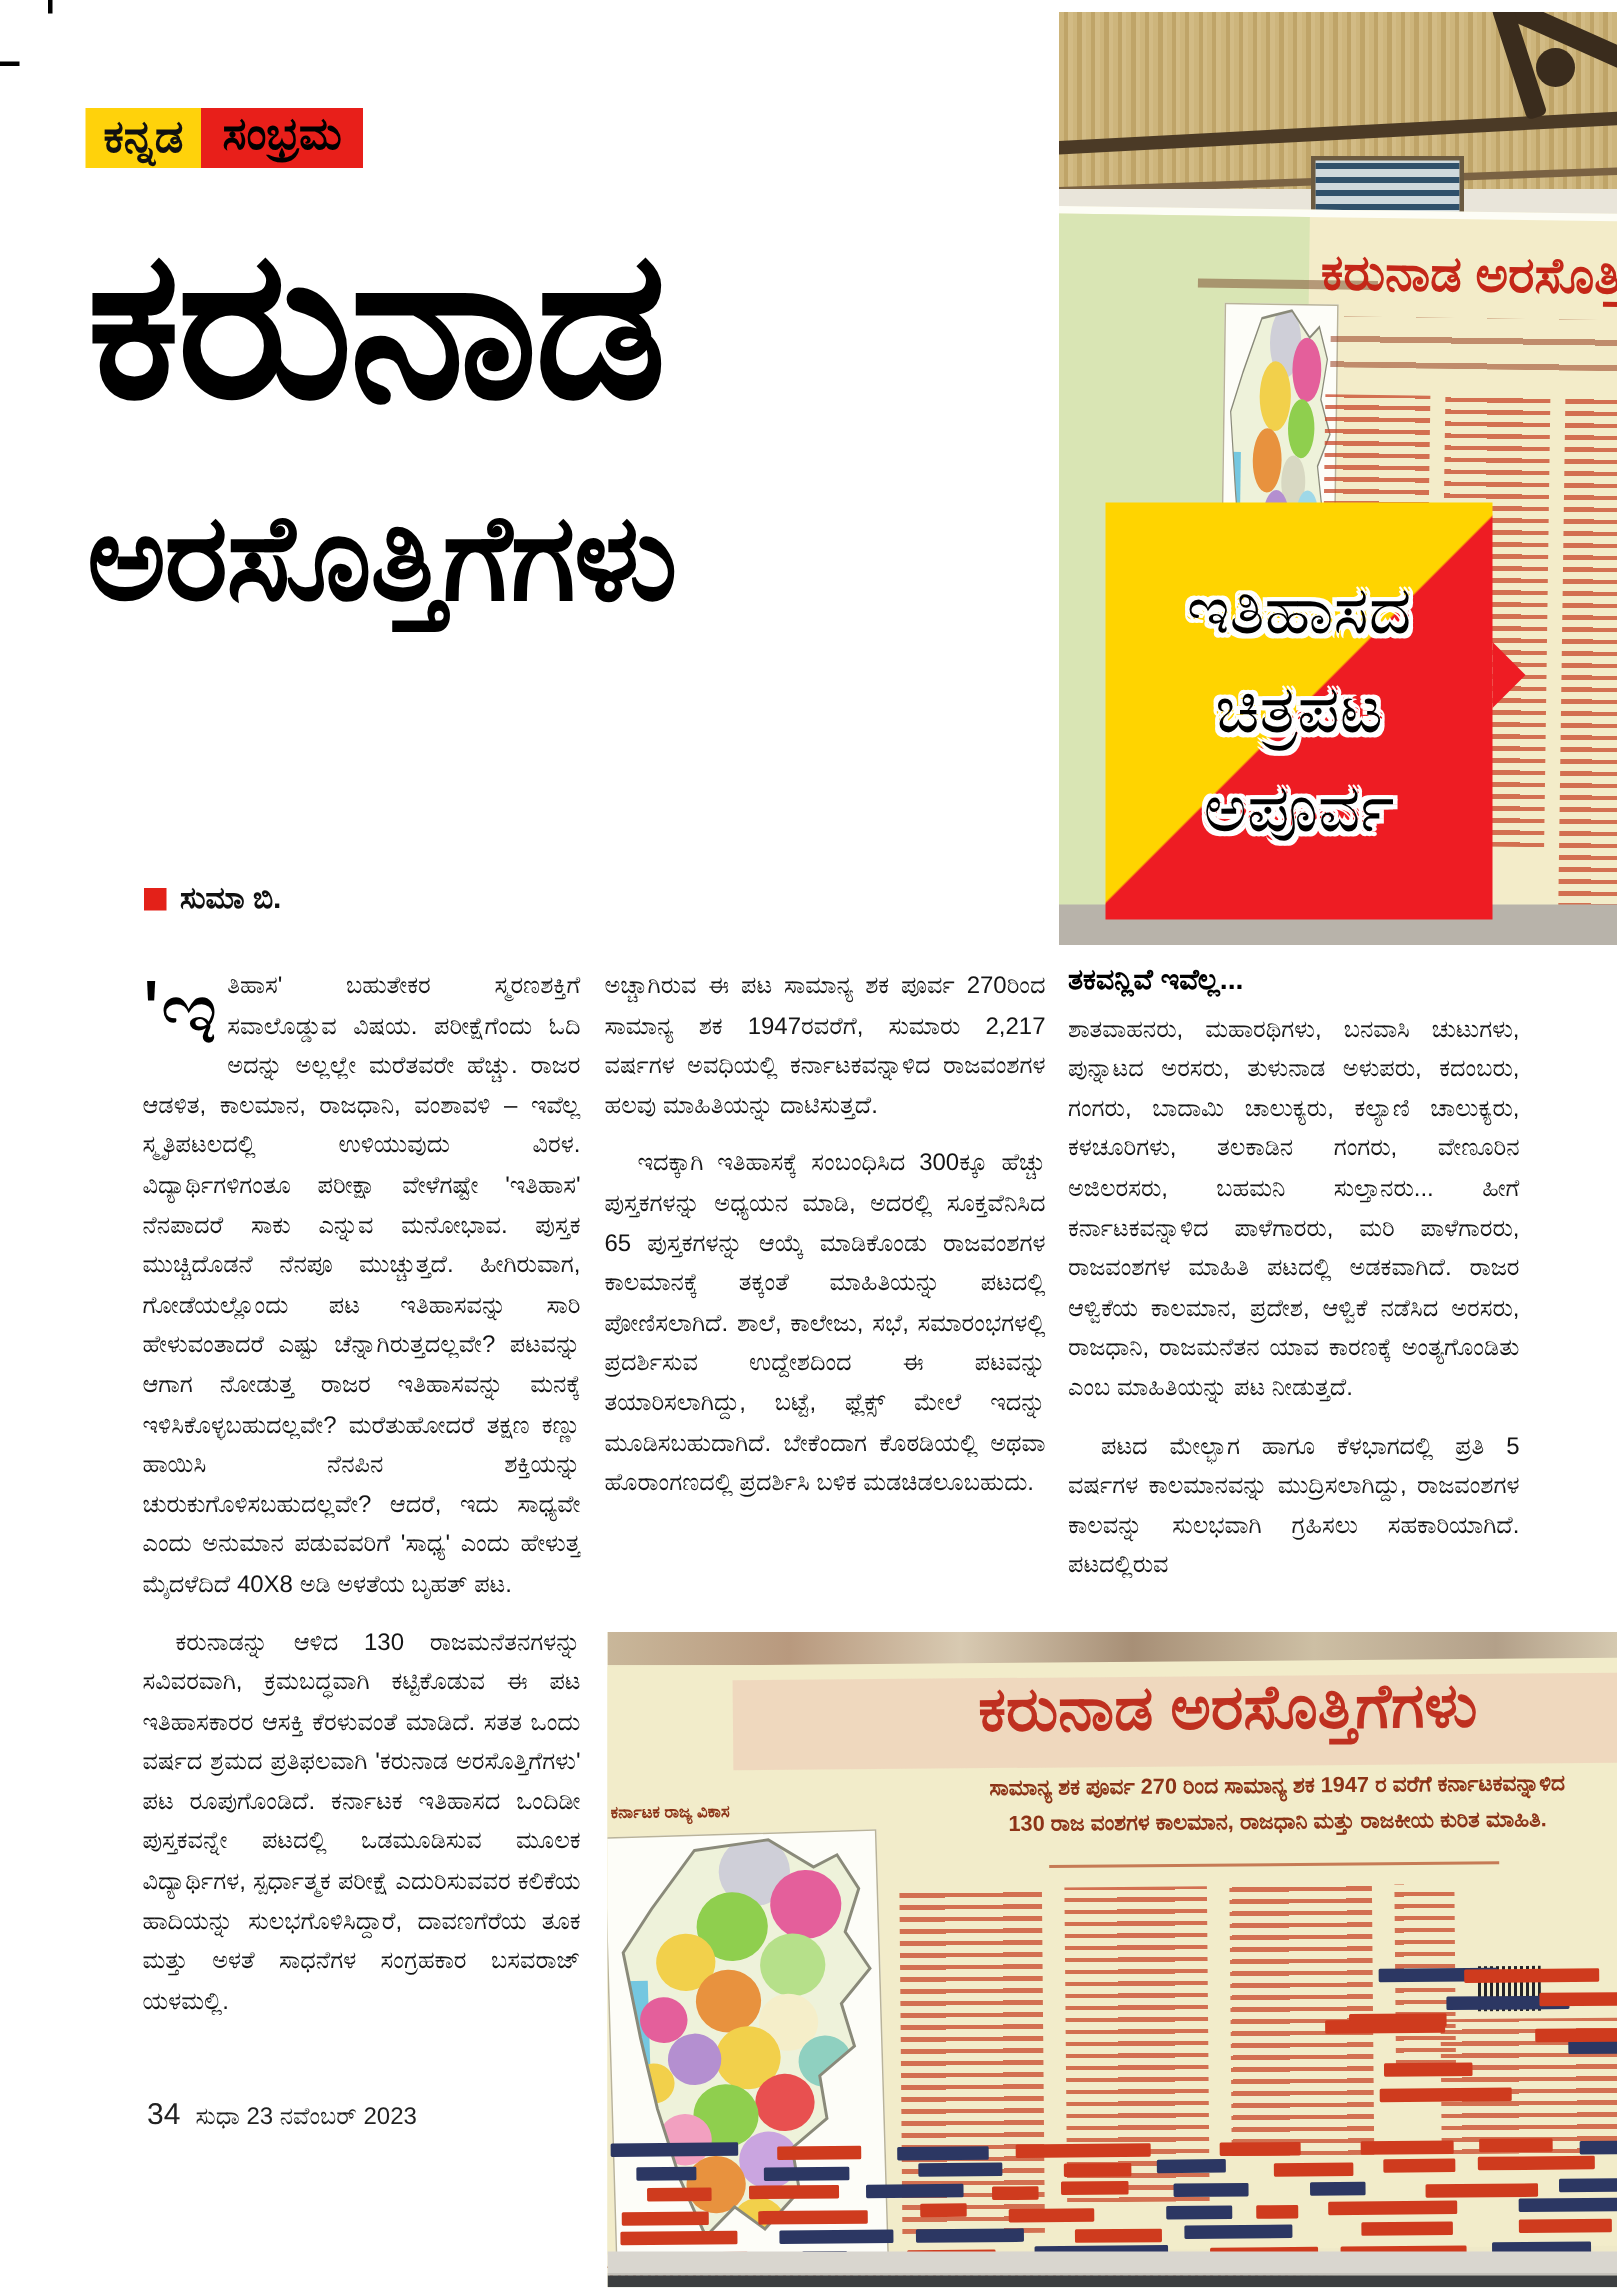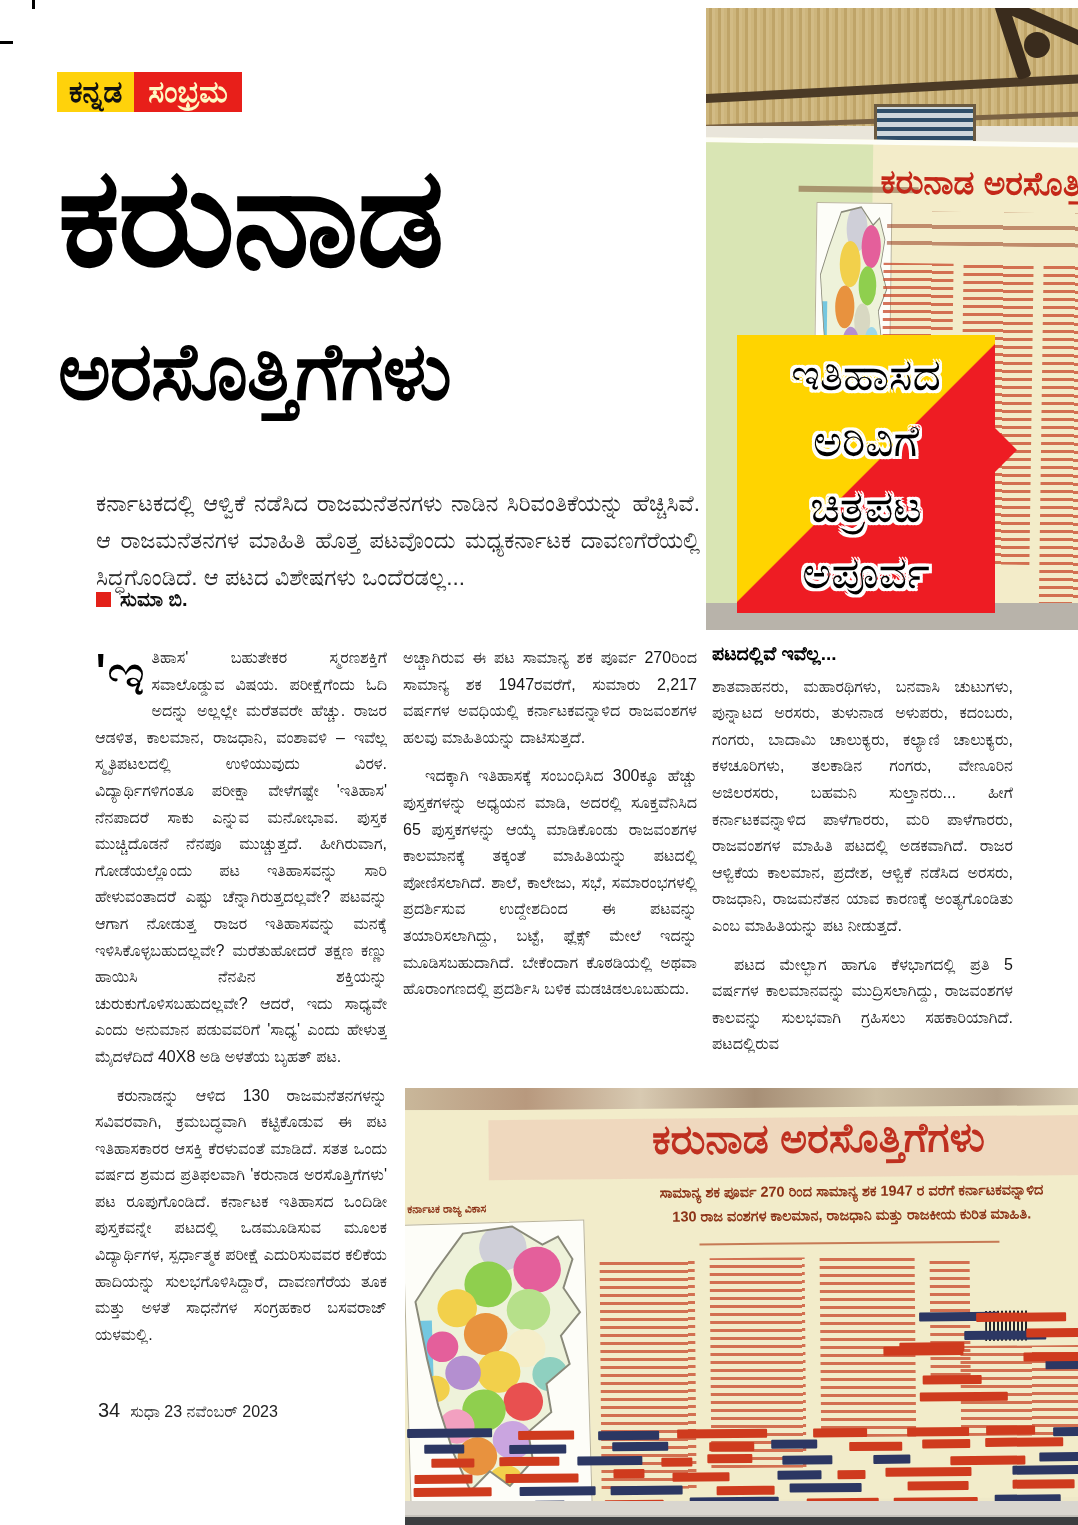--- a/index.html
+++ b/index.html
@@ -7,21 +7,21 @@
         font-family:"Liberation Sans",sans-serif;color:#1a1a1a;}
   .abs{position:absolute;}
 
   
   .cm1{left:32px;top:0;width:3px;height:9px;background:#000;}
   .cm2{left:0;top:41px;width:13px;height:3px;background:#000;}
 
   
   .tag{left:57px;top:72px;height:40px;display:flex;font-weight:bold;font-size:30px;line-height:40px;}
   .tag-yellow{background:#ffd20b;color:#111;padding:0 12px;}
-  .tag-red{background:#e81f1a;color:#fef9c3;padding:0 14px;}
+  .tag-red{background:#e81f1a;color:#000000;padding:0 14px;font-family:Liberation Mono, monospace;}
 
   
   .hl1{left:58px;top:128px;width:660px;font-size:138px;line-height:1.3;font-weight:bold;color:#000;
        letter-spacing:-2px;white-space:nowrap;}
   .hl2{left:58px;top:318px;width:660px;font-size:80px;line-height:1.35;font-weight:bold;color:#000;
        letter-spacing:-1px;white-space:nowrap;}
 
   .standfirst{left:96px;top:462px;width:604px;font-size:22.5px;line-height:37px;color:#2b2b2b;text-align:justify;}
   .byline{left:96px;top:588px;display:flex;align-items:center;gap:9px;font-size:20px;font-weight:bold;color:#111;}
   .byline-marker{width:15px;height:15px;background:#e32119;display:inline-block;}
@@ -99,38 +99,37 @@
   <div class="abs cm2"></div>
 
   <div class="abs tag">
     <span class="tag-yellow">ಕನ್ನಡ</span>
     <span class="tag-red">ಸಂಭ್ರಮ</span>
   </div>
 
   <div class="abs hl2">ಅರಸೊತ್ತಿಗೆಗಳು</div>
   <div class="abs hl1">ಕರುನಾಡ</div>
 
-  <p class="abs standfirst">ಕರ್ನಾಟಕದಲ್ಲಿ ಆಳ್ವಿಕೆ ನಡೆಸಿದ ರಾಜಮನೆತನಗಳು ನಾಡಿನ ಸಿರಿವಂತಿಕೆಯನ್ನು ಹೆಚ್ಚಿಸಿವೆ. ಆ ರಾಜಮನೆತನಗಳ ಮಾಹಿತಿ ಹೊತ್ತ ಪಟವೊಂದು ಮಧ್ಯಕರ್ನಾಟಕ ದಾವಣಗೆರೆಯಲ್ಲಿ ಸಿದ್ಧಗೊಂಡಿದೆ. ಆ ಪಟದ ವಿಶೇಷಗಳು ಒಂದೆರಡಲ್ಲ...</p>
   <div class="abs byline">
     <span class="byline-marker"></span>
     <span>ಸುಮಾ ಬಿ.</span>
   </div>
 
   <div class="abs col col1">
     <p><span class="dropcap">'ಇ</span><span>ತಿಹಾಸ' ಬಹುತೇಕರ ಸ್ಮರಣಶಕ್ತಿಗೆ ಸವಾಲೊಡ್ಡುವ ವಿಷಯ. ಪರೀಕ್ಷೆಗೆಂದು ಓದಿ ಅದನ್ನು ಅಲ್ಲಲ್ಲೇ ಮರೆತವರೇ ಹೆಚ್ಚು. ರಾಜರ ಆಡಳಿತ, ಕಾಲಮಾನ, ರಾಜಧಾನಿ, ವಂಶಾವಳಿ – ಇವೆಲ್ಲ ಸ್ಮೃತಿಪಟಲದಲ್ಲಿ ಉಳಿಯುವುದು ವಿರಳ. ವಿದ್ಯಾರ್ಥಿಗಳಿಗಂತೂ ಪರೀಕ್ಷಾ ವೇಳೆಗಷ್ಟೇ 'ಇತಿಹಾಸ' ನೆನಪಾದರೆ ಸಾಕು ಎನ್ನುವ ಮನೋಭಾವ. ಪುಸ್ತಕ ಮುಚ್ಚಿದೊಡನೆ ನೆನಪೂ ಮುಚ್ಚುತ್ತದೆ. ಹೀಗಿರುವಾಗ, ಗೋಡೆಯಲ್ಲೊಂದು ಪಟ ಇತಿಹಾಸವನ್ನು ಸಾರಿ ಹೇಳುವಂತಾದರೆ ಎಷ್ಟು ಚೆನ್ನಾಗಿರುತ್ತದಲ್ಲವೇ? ಪಟವನ್ನು ಆಗಾಗ ನೋಡುತ್ತ ರಾಜರ ಇತಿಹಾಸವನ್ನು ಮನಕ್ಕೆ ಇಳಿಸಿಕೊಳ್ಳಬಹುದಲ್ಲವೇ? ಮರೆತುಹೋದರೆ ತಕ್ಷಣ ಕಣ್ಣು ಹಾಯಿಸಿ ನೆನಪಿನ ಶಕ್ತಿಯನ್ನು ಚುರುಕುಗೊಳಿಸಬಹುದಲ್ಲವೇ? ಆದರೆ, ಇದು ಸಾಧ್ಯವೇ ಎಂದು ಅನುಮಾನ ಪಡುವವರಿಗೆ 'ಸಾಧ್ಯ' ಎಂದು ಹೇಳುತ್ತ ಮೈದಳೆದಿದೆ 40X8 ಅಡಿ ಅಳತೆಯ ಬೃಹತ್ ಪಟ.</span></p>
     <p class="ind">ಕರುನಾಡನ್ನು ಆಳಿದ 130 ರಾಜಮನೆತನಗಳನ್ನು ಸವಿವರವಾಗಿ, ಕ್ರಮಬದ್ಧವಾಗಿ ಕಟ್ಟಿಕೊಡುವ ಈ ಪಟ ಇತಿಹಾಸಕಾರರ ಆಸಕ್ತಿ ಕೆರಳುವಂತೆ ಮಾಡಿದೆ. ಸತತ ಒಂದು ವರ್ಷದ ಶ್ರಮದ ಪ್ರತಿಫಲವಾಗಿ 'ಕರುನಾಡ ಅರಸೊತ್ತಿಗೆಗಳು' ಪಟ ರೂಪುಗೊಂಡಿದೆ. ಕರ್ನಾಟಕ ಇತಿಹಾಸದ ಒಂದಿಡೀ ಪುಸ್ತಕವನ್ನೇ ಪಟದಲ್ಲಿ ಒಡಮೂಡಿಸುವ ಮೂಲಕ ವಿದ್ಯಾರ್ಥಿಗಳ, ಸ್ಪರ್ಧಾತ್ಮಕ ಪರೀಕ್ಷೆ ಎದುರಿಸುವವರ ಕಲಿಕೆಯ ಹಾದಿಯನ್ನು ಸುಲಭಗೊಳಿಸಿದ್ದಾರೆ, ದಾವಣಗೆರೆಯ ತೂಕ ಮತ್ತು ಅಳತೆ ಸಾಧನೆಗಳ ಸಂಗ್ರಹಕಾರ ಬಸವರಾಜ್ ಯಳಮಲ್ಲಿ.</p>
   </div>
 
   <div class="abs col col2">
     <p>ಅಚ್ಚಾಗಿರುವ ಈ ಪಟ ಸಾಮಾನ್ಯ ಶಕ ಪೂರ್ವ 270ರಿಂದ ಸಾಮಾನ್ಯ ಶಕ 1947ರವರೆಗೆ, ಸುಮಾರು 2,217 ವರ್ಷಗಳ ಅವಧಿಯಲ್ಲಿ ಕರ್ನಾಟಕವನ್ನಾಳಿದ ರಾಜವಂಶಗಳ ಹಲವು ಮಾಹಿತಿಯನ್ನು ದಾಟಿಸುತ್ತದೆ.</p>
     <p class="ind">ಇದಕ್ಕಾಗಿ ಇತಿಹಾಸಕ್ಕೆ ಸಂಬಂಧಿಸಿದ 300ಕ್ಕೂ ಹೆಚ್ಚು ಪುಸ್ತಕಗಳನ್ನು ಅಧ್ಯಯನ ಮಾಡಿ, ಅದರಲ್ಲಿ ಸೂಕ್ತವೆನಿಸಿದ 65 ಪುಸ್ತಕಗಳನ್ನು ಆಯ್ಕೆ ಮಾಡಿಕೊಂಡು ರಾಜವಂಶಗಳ ಕಾಲಮಾನಕ್ಕೆ ತಕ್ಕಂತೆ ಮಾಹಿತಿಯನ್ನು ಪಟದಲ್ಲಿ ಪೋಣಿಸಲಾಗಿದೆ. ಶಾಲೆ, ಕಾಲೇಜು, ಸಭೆ, ಸಮಾರಂಭಗಳಲ್ಲಿ ಪ್ರದರ್ಶಿಸುವ ಉದ್ದೇಶದಿಂದ ಈ ಪಟವನ್ನು ತಯಾರಿಸಲಾಗಿದ್ದು, ಬಟ್ಟೆ, ಫ್ಲೆಕ್ಸ್ ಮೇಲೆ ಇದನ್ನು ಮೂಡಿಸಬಹುದಾಗಿದೆ. ಬೇಕೆಂದಾಗ ಕೊಠಡಿಯಲ್ಲಿ ಅಥವಾ ಹೊರಾಂಗಣದಲ್ಲಿ ಪ್ರದರ್ಶಿಸಿ ಬಳಿಕ ಮಡಚಿಡಲೂಬಹುದು.</p>
   </div>
 
   <div class="abs col col3">
-    <h3 class="col3-head">ಪಟದಲ್ಲಿವೆ ಇವೆಲ್ಲ...</h3>
+    <h3 class="col3-head">ತಕವನ್ಲಿವೆ ಇವೆಲ್ಲ...</h3>
     <p>ಶಾತವಾಹನರು, ಮಹಾರಥಿಗಳು, ಬನವಾಸಿ ಚುಟುಗಳು, ಪುನ್ನಾಟದ ಅರಸರು, ತುಳುನಾಡ ಅಳುಪರು, ಕದಂಬರು, ಗಂಗರು, ಬಾದಾಮಿ ಚಾಲುಕ್ಯರು, ಕಲ್ಯಾಣಿ ಚಾಲುಕ್ಯರು, ಕಳಚೂರಿಗಳು, ತಲಕಾಡಿನ ಗಂಗರು, ವೇಣೂರಿನ ಅಜಿಲರಸರು, ಬಹಮನಿ ಸುಲ್ತಾನರು... ಹೀಗೆ ಕರ್ನಾಟಕವನ್ನಾಳಿದ ಪಾಳೆಗಾರರು, ಮರಿ ಪಾಳೆಗಾರರು, ರಾಜವಂಶಗಳ ಮಾಹಿತಿ ಪಟದಲ್ಲಿ ಅಡಕವಾಗಿದೆ. ರಾಜರ ಆಳ್ವಿಕೆಯ ಕಾಲಮಾನ, ಪ್ರದೇಶ, ಆಳ್ವಿಕೆ ನಡೆಸಿದ ಅರಸರು, ರಾಜಧಾನಿ, ರಾಜಮನೆತನ ಯಾವ ಕಾರಣಕ್ಕೆ ಅಂತ್ಯಗೊಂಡಿತು ಎಂಬ ಮಾಹಿತಿಯನ್ನು ಪಟ ನೀಡುತ್ತದೆ.</p>
     <p class="ind">ಪಟದ ಮೇಲ್ಭಾಗ ಹಾಗೂ ಕೆಳಭಾಗದಲ್ಲಿ ಪ್ರತಿ 5 ವರ್ಷಗಳ ಕಾಲಮಾನವನ್ನು ಮುದ್ರಿಸಲಾಗಿದ್ದು, ರಾಜವಂಶಗಳ ಕಾಲವನ್ನು ಸುಲಭವಾಗಿ ಗ್ರಹಿಸಲು ಸಹಕಾರಿಯಾಗಿದೆ. ಪಟದಲ್ಲಿರುವ</p>
   </div>
 
   <div class="abs photo-top">
     <div class="abs pt-bamboo"></div>
     <div class="abs pt-beam1"></div>
     <div class="abs pt-beam2"></div>
     <div class="abs pt-wallwhite"></div>
     <div class="abs pt-window"></div>
@@ -176,21 +175,20 @@
       <div class="abs pt-sub"></div>
       <div class="abs redlines" style="left:182px;top:118px;width:70px;height:330px;"></div>
       <div class="abs redlines" style="left:262px;top:118px;width:70px;height:300px;"></div>
       <div class="abs redlines" style="left:342px;top:118px;width:46px;height:340px;"></div>
     </div>
 
     <div class="abs pt-ground"></div>
 
     <div class="abs overlay-box">
       <div class="ol">ಇತಿಹಾಸದ</div>
-      <div class="ol">ಅರಿವಿಗೆ</div>
       <div class="ol">ಚಿತ್ರಪಟ</div>
       <div class="ol">ಅಪೂರ್ವ</div>
     </div>
     <div class="abs overlay-point"></div>
   </div>
 
   <div class="abs photo-bottom">
     <div class="abs pb-topstrip"></div>
     <div class="abs pb-banner">
       <div class="abs pb-titleband"></div>

